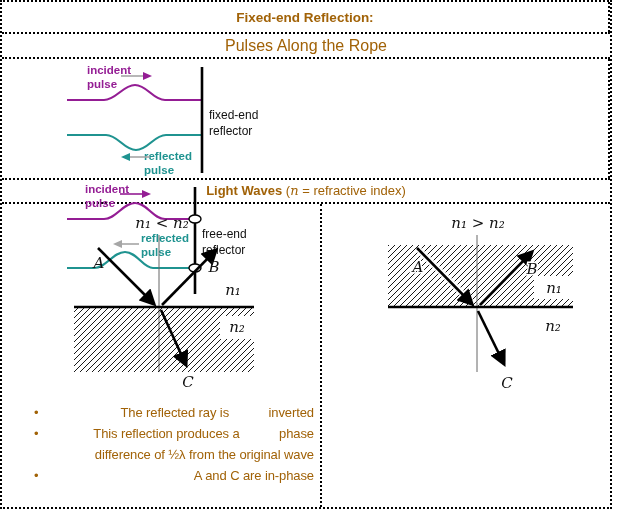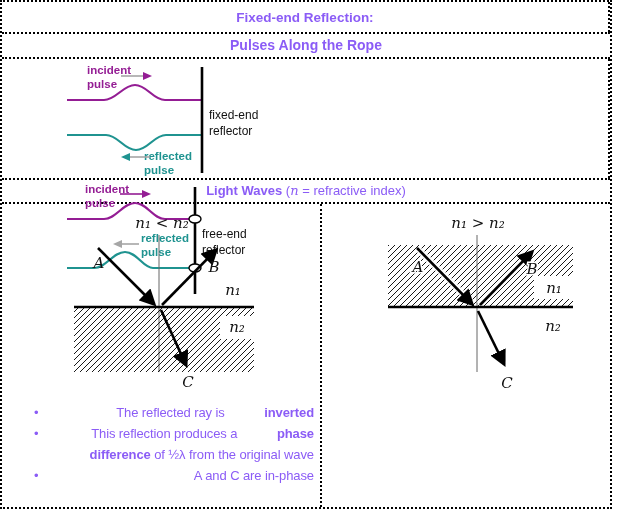--- a/index.html
+++ b/index.html
@@ -1,28 +1,28 @@
 <!DOCTYPE html>
 <html><head>
 <meta charset="utf-8">
 <style>
   html,body{margin:0;padding:0;background:#fff;}
   .page{
     width:612px;height:509px;box-sizing:border-box;
     border:2px dotted #000;background:#fff;
-    font-family:"Liberation Sans",sans-serif;color:#8b5cf6;
+    font-family:"Liberation Sans",sans-serif;color:#a16207;
     position:relative;overflow:hidden;
   }
   .row{box-sizing:border-box;}
   .r1{height:32px;border-bottom:2px dotted #000;display:flex;}
   .r1 .cell{flex:1;display:flex;align-items:center;justify-content:center;
     font-weight:bold;font-size:13.5px;}
   .cell-l{border-right:2px dotted #000;box-sizing:border-box;}
   .r2{height:25px;border-bottom:2px dotted #000;text-align:center;
-    font-weight:bold;font-size:14px;line-height:23px;}
+    font-weight:normal;font-size:16px;line-height:23px;}
   .r3{height:121px;border-bottom:2px dotted #000;display:flex;flex-direction:column;}
   .r3 .cell{flex:1;position:relative;}
   .r4{height:24px;border-bottom:2px dotted #000;text-align:center;
     font-size:13px;line-height:21px;}
   .r4 .ttl-bold{font-weight:bold;}
   .r4 .math-n{font-family:"DejaVu Serif",serif;font-style:italic;}
   .r5{height:303px;display:flex;}
   .r5 .cell{flex:1;position:relative;text-align:right;}
   svg{display:block;}
   .rope-lbl{font-size:11.5px;font-weight:bold;font-family:"Liberation Sans",sans-serif;}
@@ -30,21 +30,21 @@
   .mathlbl{font-size:15px;font-style:italic;font-family:"DejaVu Serif",serif;fill:#111;}
   .mathlbl.cased{paint-order:stroke;stroke:#fff;stroke-width:3px;}
   .ray{stroke:#000;stroke-width:2.6;}
   .ray-case{stroke:#fff;stroke-width:6;}
   .normal{stroke:#666;stroke-width:1;}
   .iface{stroke:#000;stroke-width:2.4;}
   ul.bullets{margin:3px 0 0 0;padding:0 6px 0 53px;font-size:13px;
     letter-spacing:-0.1px;line-height:21px;list-style:none;}
   ul.bullets li{position:relative;}
   ul.bullets li::before{content:"\2022";position:absolute;left:-21px;top:0;}
-  ul.bullets b{font-weight:bold;padding-left:36px;}
+  ul.bullets b{font-weight:normal;padding-left:36px;}
 </style>
 </head>
 <body>
 
 <svg width="0" height="0" style="position:absolute" aria-hidden="true">
   <defs>
     <marker id="ah" viewBox="0 0 10 10" refX="8" refY="5" markerWidth="6.5" markerHeight="6.5" orient="auto">
       <path d="M0,0 L10,5 L0,10 z" fill="#000"></path>
     </marker>
     <pattern id="hatch" patternUnits="userSpaceOnUse" width="6" height="6">

